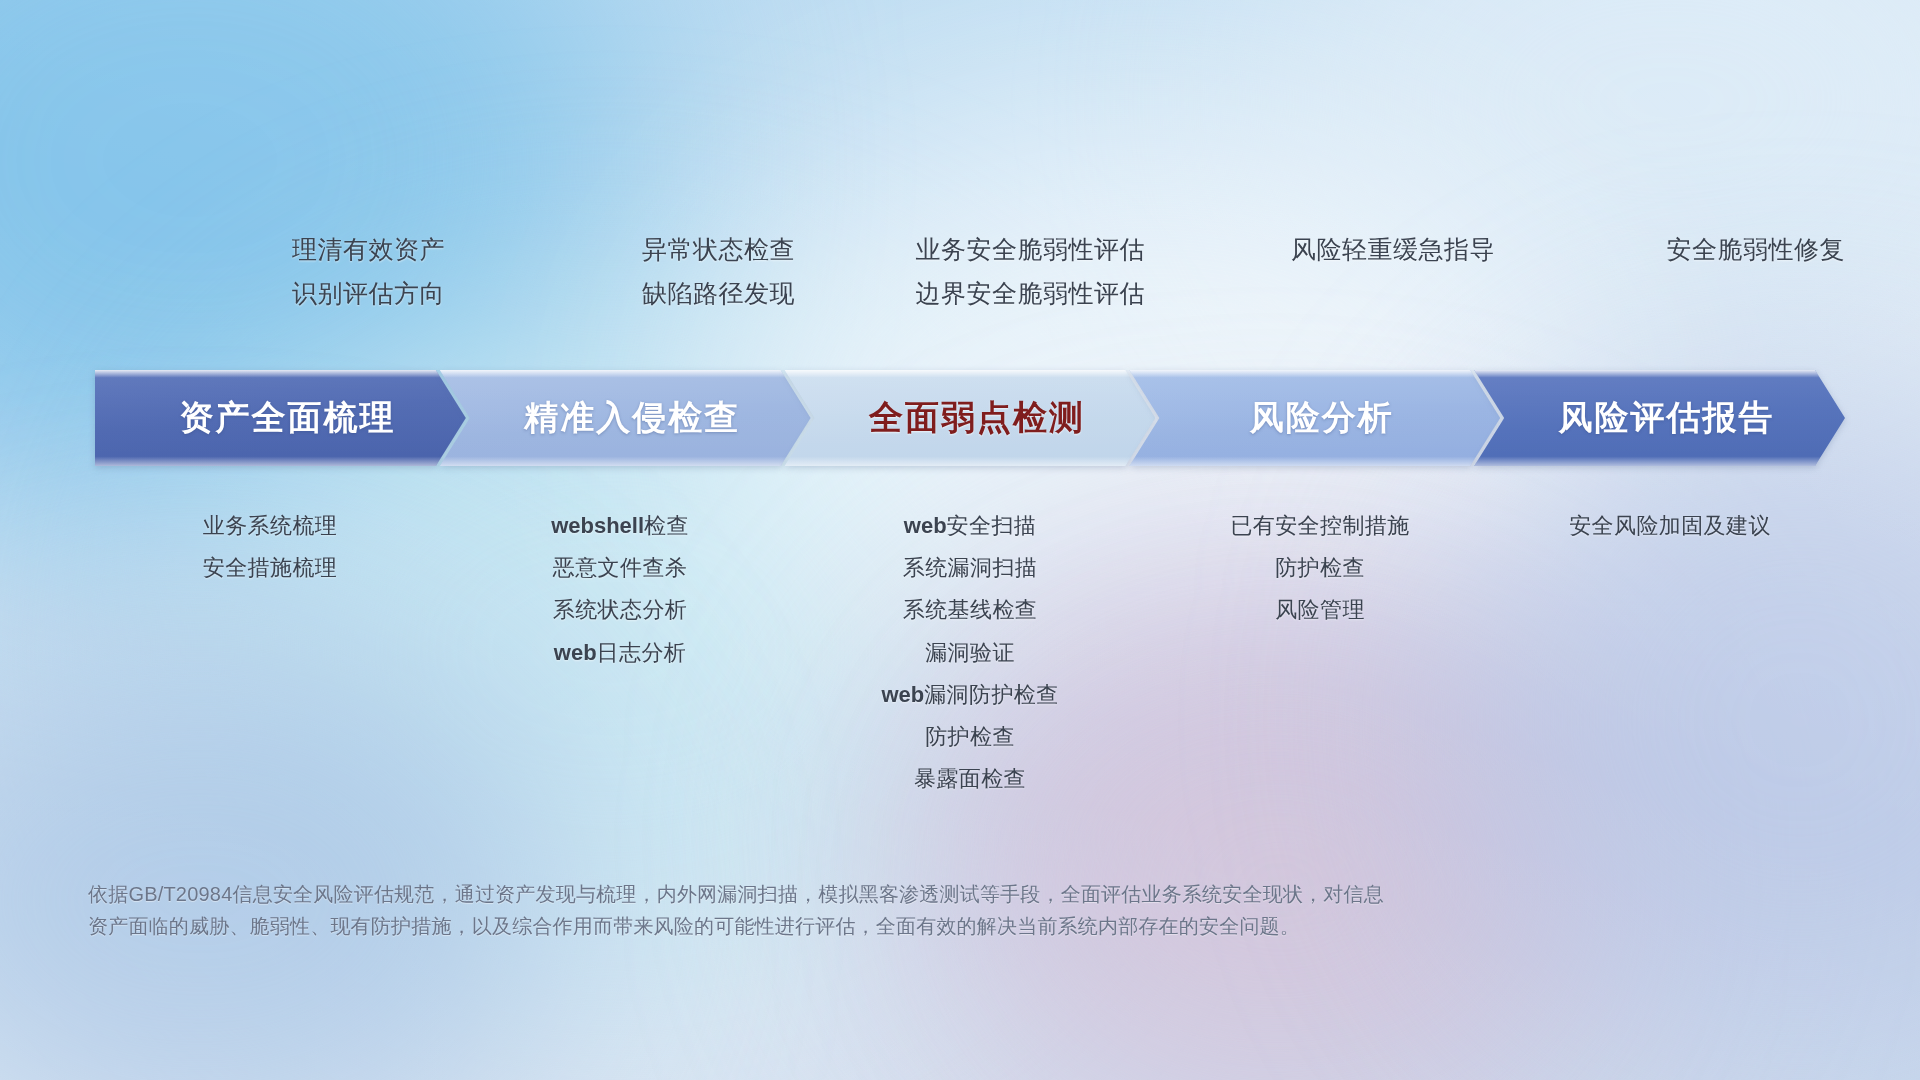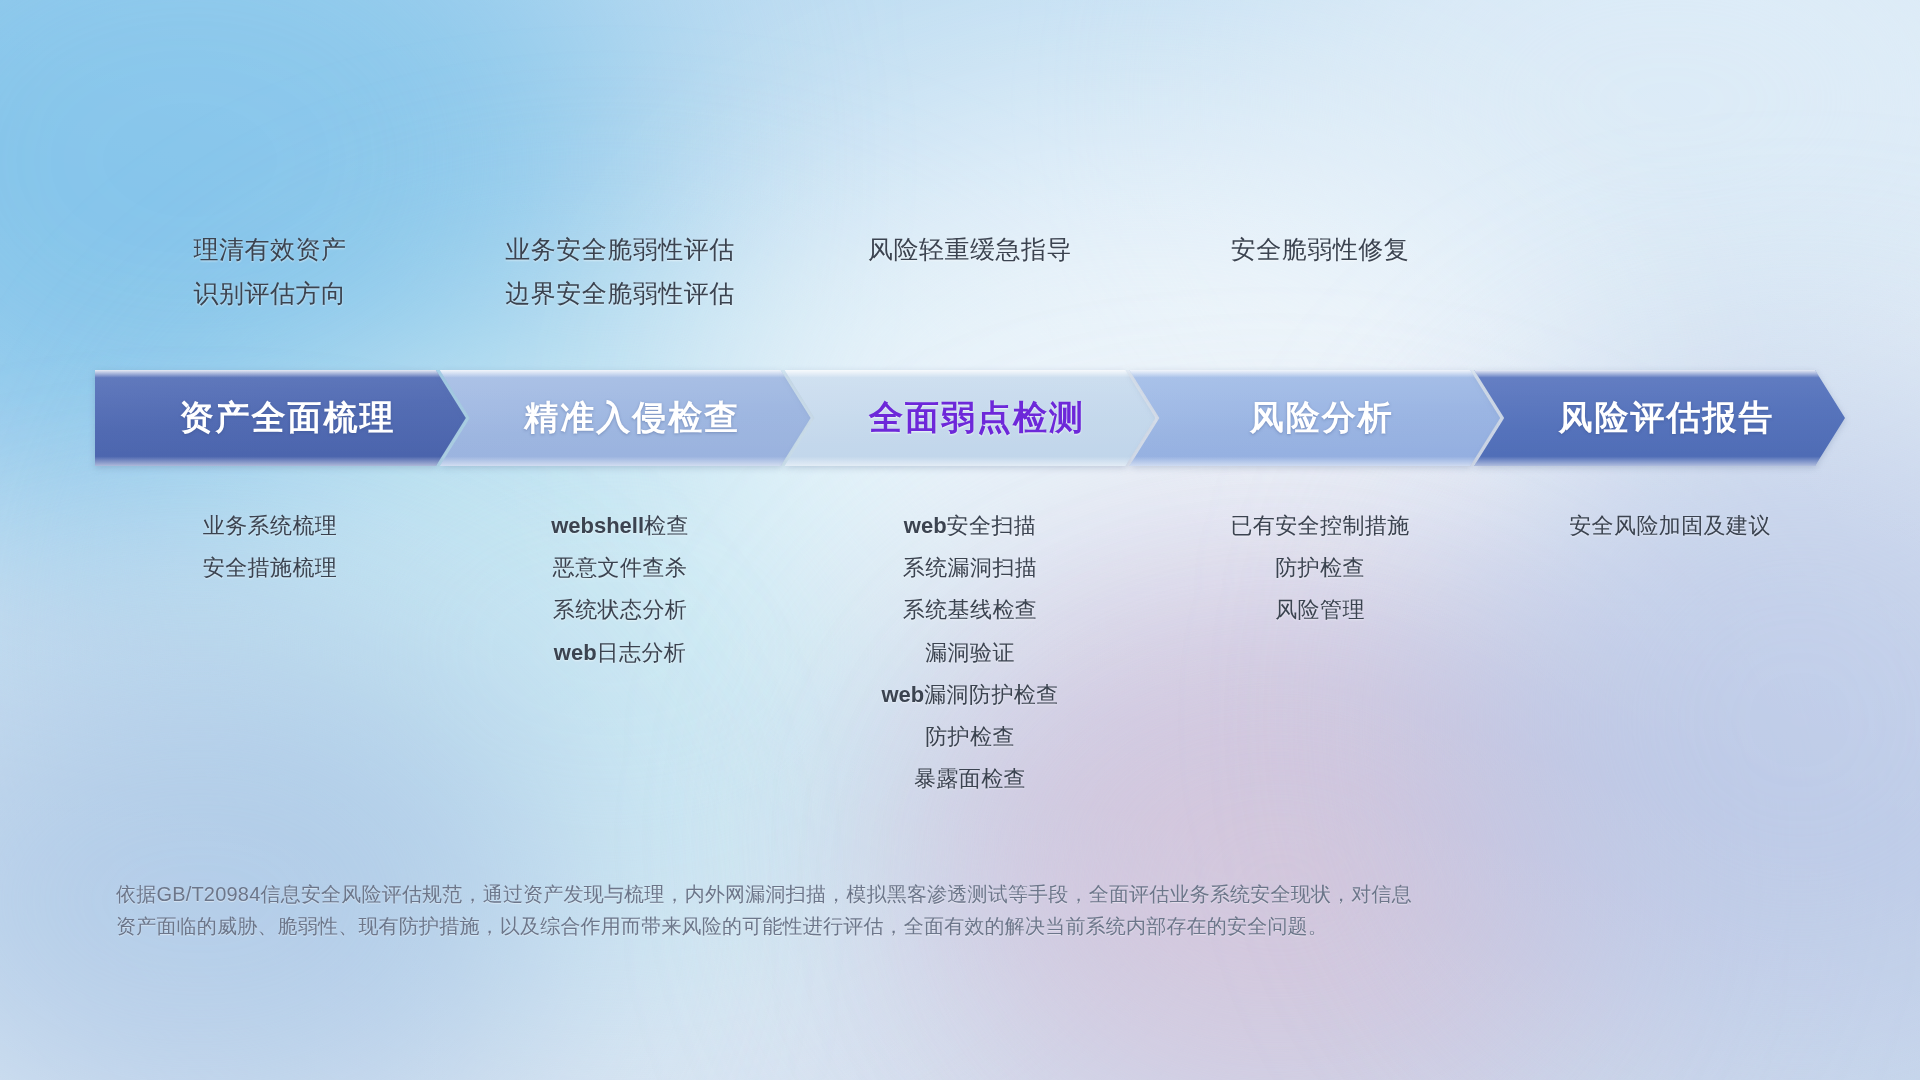--- a/index.html
+++ b/index.html
@@ -103,21 +103,21 @@
   
   #top-labels { top: 228px; }
   .top-col {
     text-align: center;
     color: #3b4350;
     font-size: 25px;
     line-height: 1.74;
     letter-spacing: 0.5px;
     text-shadow: 0 1px 2px rgba(255,255,255,0.55);
   }
-  .top-col .line { white-space: nowrap; }
+  .top-col .line { white-space: nowrap; text-align: right; }
 
   
   #arrow-bar {
     position: absolute;
     left: 95px;
     top: 370px;
     width: 1750px;
     height: 96px;
     display: flex;
   }
@@ -166,41 +166,41 @@
   .chev-2 .body { background: linear-gradient(175deg, #a9c0e6 0%, #9cb5e0 55%, #9ab2de 100%); }
   .chev-3 .body { background: linear-gradient(175deg, #cfe0f0 0%, #c4d8ec 55%, #c0d5ea 100%); }
   .chev-4 .body { background: linear-gradient(175deg, #a6c0e9 0%, #98b3e2 55%, #93aee0 100%); }
   .chev-5 .body { background: linear-gradient(175deg, #5e79c1 0%, #5270ba 50%, #4e6bb4 100%); }
 
   .chev-1 .label, .chev-2 .label, .chev-4 .label, .chev-5 .label {
     color: #ffffff;
     text-shadow: 0 1px 3px rgba(48,68,120,0.35);
   }
   .chev-3 .label {
-    color: #6d28d9;
+    color: #7f1d1d;
     text-shadow: 0 1px 2px rgba(255,255,255,0.7);
   }
 
   
   #bottom-lists { top: 505px; align-items: start; }
   .bottom-col {
     text-align: center;
     color: #3b4350;
     font-size: 22px;
     line-height: 1.92;
     letter-spacing: 0.4px;
     text-shadow: 0 1px 2px rgba(255,255,255,0.5);
   }
   .bottom-col .line { white-space: nowrap; }
   .bottom-col .line .latin { font-weight: 700; letter-spacing: 0; }
 
   
   #footer-note {
     position: absolute;
-    left: 116px;
+    left: 88px;
     top: 878px;
     width: 1560px;
     color: #6c768a;
     font-size: 20px;
     line-height: 1.62;
     letter-spacing: 0.2px;
     text-shadow: 0 1px 1px rgba(255,255,255,0.45);
   }
   #footer-note .fline { display: block; white-space: nowrap; }
 </style>
@@ -220,20 +220,24 @@
 </div>
 
 <div id="content">
 
   <div id="top-labels" class="col-grid">
     <div class="top-col">
       <div class="line">理清有效资产</div>
       <div class="line">识别评估方向</div>
     </div>
     <div class="top-col">
+      <div class="line">异常状态检查</div>
+      <div class="line">缺陷路径发现</div>
+    </div>
+    <div class="top-col">
       <div class="line">业务安全脆弱性评估</div>
       <div class="line">边界安全脆弱性评估</div>
     </div>
     <div class="top-col">
       <div class="line">风险轻重缓急指导</div>
     </div>
     <div class="top-col">
       <div class="line">安全脆弱性修复</div>
     </div>
   </div>

